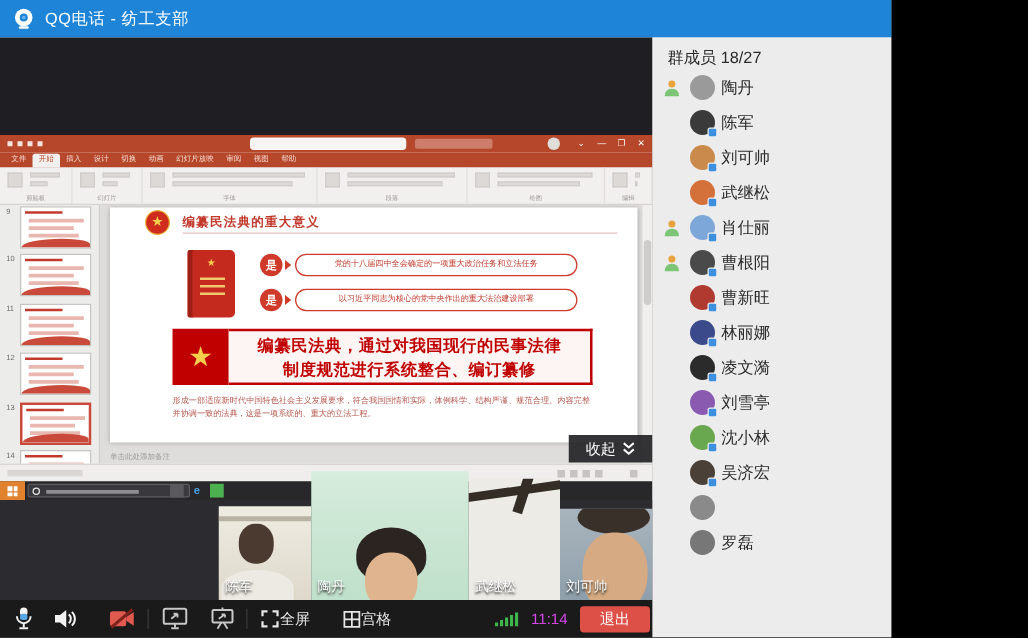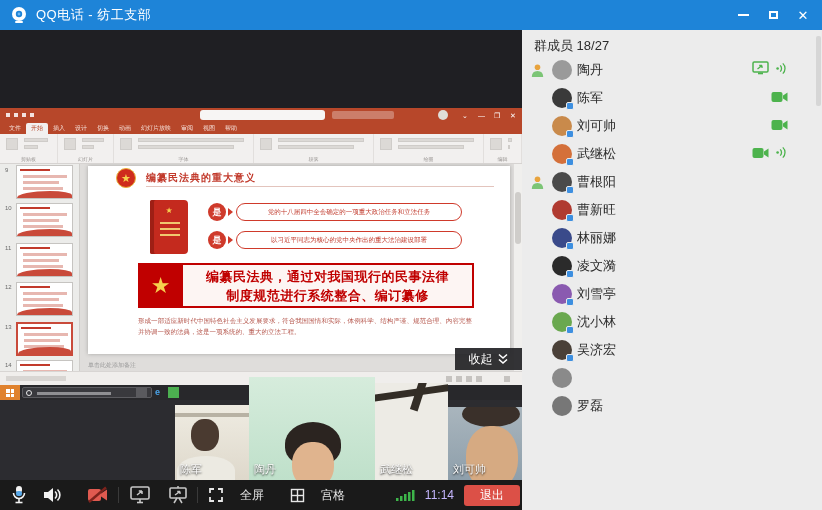--- a/index.html
+++ b/index.html
@@ -1,17 +1,17 @@
 <!DOCTYPE html>
 <html><head>
 <meta charset="utf-8">
 <style>
   html,body{margin:0;padding:0;background:#000;}
   *{box-sizing:border-box;font-family:"Liberation Sans","DejaVu Sans",sans-serif;}
-  #window{position:relative;width:822px;height:510px;background:#ebebeb;overflow:hidden;}
+  #window{position:relative;width:713px;height:510px;background:#ebebeb;overflow:hidden;}
 
   
   #titlebar{position:absolute;left:0;top:0;width:822px;height:30px;background:#1e84d8;display:flex;align-items:center;}
   #titlebar .appicon{margin-left:10px;width:18px;height:18px;}
   #titlebar .title{color:#fff;font-size:13px;margin-left:8px;letter-spacing:.5px;}
   .wctrls{position:absolute;right:4px;top:0;height:30px;display:flex;align-items:center;}
   .wbtn{width:30px;height:30px;display:flex;align-items:center;justify-content:center;color:#fff;font-size:13px;cursor:default;}
   .wbtn .bar{width:11px;height:2px;background:#fff;}
   .wbtn .box{width:9px;height:8px;border:2px solid #fff;}
 
@@ -96,22 +96,22 @@
   #v2 .beam1{position:absolute;left:-8px;top:6px;width:95px;height:7px;background:#332d26;transform:rotate(-8deg);}
   #v2 .beam2{position:absolute;left:40px;top:-6px;width:8px;height:34px;background:#332d26;transform:rotate(18deg);}
   #v3{left:448px;top:377px;width:74px;height:73px;background:linear-gradient(180deg,#a9b5bd,#8e9fab);}
   #v3 .face{position:absolute;right:4px;bottom:-10px;width:52px;height:64px;border-radius:46%;background:#d6aa82;}
   #v3 .hair{position:absolute;right:2px;top:-6px;width:58px;height:26px;border-radius:50%;background:#3a302a;}
 
   
   #toolbar{position:absolute;left:0;top:450px;width:522px;height:30px;background:#1a1a1a;display:flex;align-items:center;}
   .tbtn{display:flex;align-items:center;justify-content:center;cursor:default;}
   .tdivider{width:1px;height:16px;background:#3a3a3a;margin-left:8px;}
-  .tlabel{color:#e6e6e6;font-size:12px;margin-left:16px;}
-  #time{color:#c4b5fd;font-size:12px;margin-left:8px;}
+  .tlabel{color:#e6e6e6;font-size:12px;margin-left:0;}
+  #time{color:#d946ef;font-size:12px;margin-left:8px;}
   #exit-btn{margin-left:10px;margin-right:2px;width:56px;height:21px;background:#dc5047;border-radius:3px;color:#fff;font-size:12px;display:flex;align-items:center;justify-content:center;}
 
   
   #sidebar{position:absolute;left:522px;top:30px;width:300px;height:480px;background:#ececec;}
   #members-header{position:absolute;left:12px;top:7px;font-size:13px;color:#2b2b2b;}
   #member-list{position:absolute;left:0;top:26px;width:300px;}
   .member-row{height:28px;display:flex;align-items:center;padding:0 34px 0 8px;}
   .presence{width:18px;height:15px;flex:0 0 18px;margin-right:4px;}
   .avatar{position:relative;width:20px;height:20px;border-radius:50%;flex:0 0 20px;margin-right:5px;}
   .avatar .badge{position:absolute;right:-2px;bottom:-2px;width:8px;height:8px;background:#3d8fe0;border:1px solid #ececec;border-radius:2px;}
@@ -511,20 +511,31 @@
                 <path d="M5.2 3.4 a4.3 4.3 0 0 1 0 6.2" fill="none" stroke="#4db34d" stroke-width="1.3"></path>
                 <path d="M7.8 1.4 a7 7 0 0 1 0 10.2" fill="none" stroke="#4db34d" stroke-width="1.3"></path>
               </svg></span>
           </span>
         </div>
         <div class="member-row">
           <span class="presence"><svg width="15" height="15" viewBox="0 0 15 15">
               <circle cx="7.5" cy="4.2" r="2.8" fill="#e8a33d"></circle>
               <path d="M1.8 14 Q1.8 8 7.5 8 Q13.2 8 13.2 14 Z" fill="#7cc576"></path>
             </svg></span>
+          <span class="avatar" style="background:#7da7d9">
+            <i class="badge"></i>
+          </span>
+          <span class="mname">肖仕丽</span>
+          <span class="ricons"></span>
+        </div>
+        <div class="member-row">
+          <span class="presence"><svg width="15" height="15" viewBox="0 0 15 15">
+              <circle cx="7.5" cy="4.2" r="2.8" fill="#e8a33d"></circle>
+              <path d="M1.8 14 Q1.8 8 7.5 8 Q13.2 8 13.2 14 Z" fill="#7cc576"></path>
+            </svg></span>
           <span class="avatar" style="background:#4a4a4a">
             <i class="badge"></i>
           </span>
           <span class="mname">曹根阳</span>
           <span class="ricons"></span>
         </div>
         <div class="member-row">
           <span class="presence"></span>
           <span class="avatar" style="background:#b03a30">
             <i class="badge"></i>

